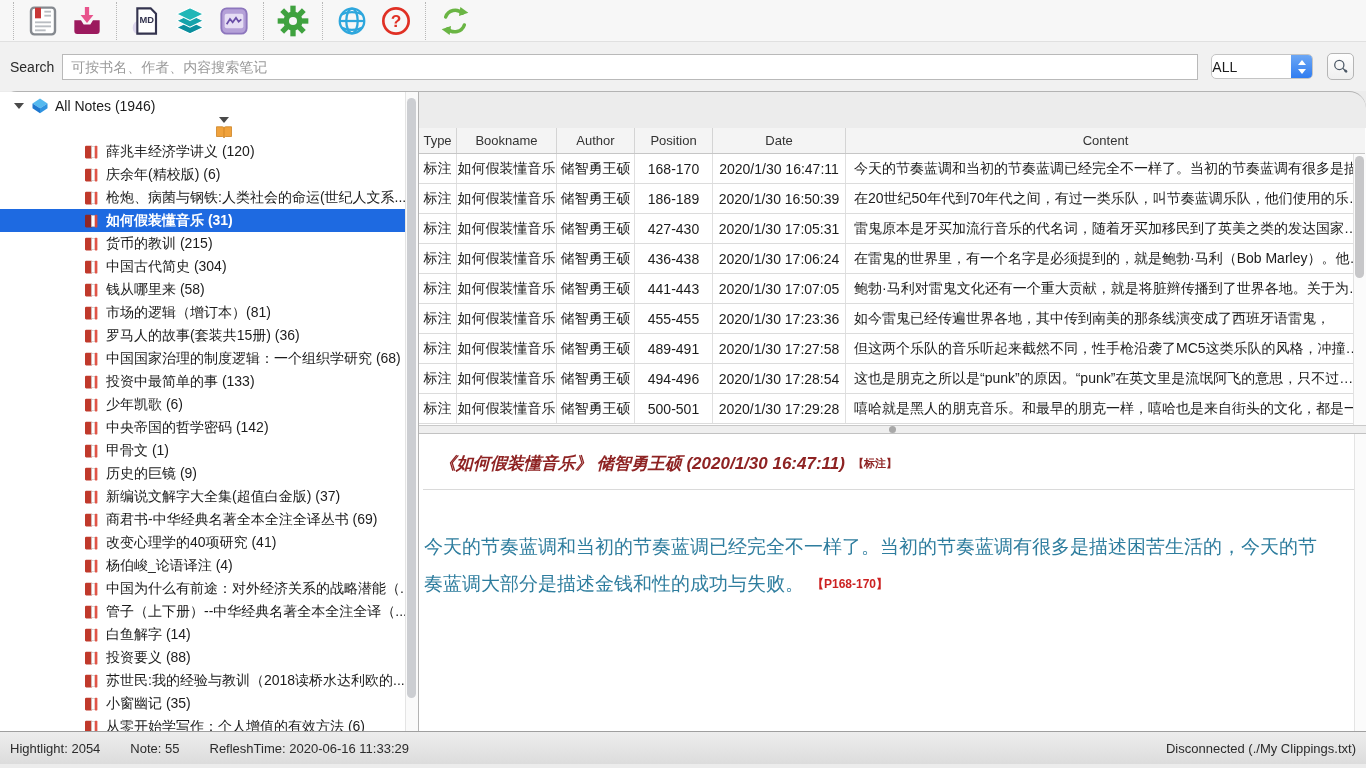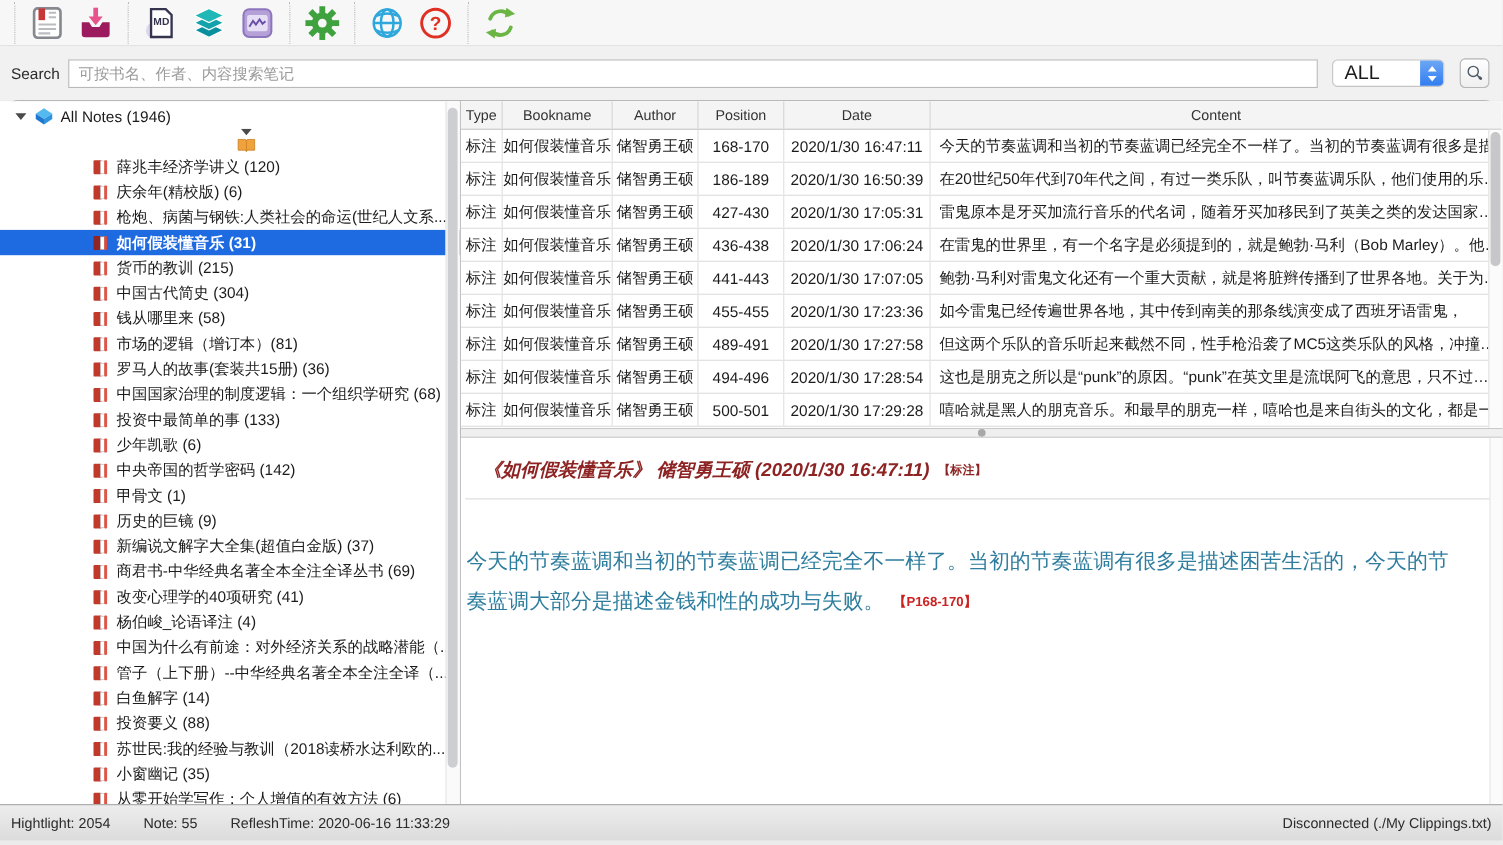--- a/index.html
+++ b/index.html
@@ -14,21 +14,21 @@
   .tbtn svg { width:32px; height:32px; }
 
   
   .searchrow { height:49px; background:#f1f1f1; display:flex; align-items:center; padding:0 10px; }
   .search-label { font-size:14px; color:#2a2a2a; margin-right:8px; }
   .search-input { width:1136px; height:26px; border:1px solid #b9b9b9; background:#fff;
     font-size:14px; padding:0 8px; outline:none; font-family:inherit; }
   .search-input::placeholder { color:#9a9a9a; }
   .popup { width:102px; height:25px; margin-left:13px; background:#fff; border:1px solid #c4c4c4;
     border-radius:5px; display:flex; align-items:center; overflow:hidden; }
-  .popup-label { flex:1; font-size:18px; color:#1b1b1b; padding-left:10px; }
+  .popup-label { flex:1; font-size:14px; color:#1b1b1b; }
   .popup-cap { width:21px; height:25px; background:linear-gradient(#6fa9f5,#2e7bf0);
     display:flex; align-items:center; justify-content:center; }
   .sbtn { width:27px; height:27px; margin-left:14px; border:1px solid #b5b5b5; border-radius:5px;
     background:linear-gradient(#fefefe,#efefef); display:flex; align-items:center; justify-content:center; }
   .sbtn svg { width:19px; height:19px; }
 
   
   .main { height:640px; border-top:1px solid #b3b3b3; display:flex; background:#ececec;border-radius:17px; }
 
   
@@ -45,21 +45,21 @@
   .ticon { width:18px; height:18px; margin-right:6px; flex:none; }
   .ticon svg { width:18px; height:18px; display:block; }
   .tlabel { overflow:hidden; text-overflow:clip; white-space:nowrap; }
   .side-track { position:absolute; top:0; right:0; bottom:0; width:13px;
     background:#fafafa; border-left:1px solid #e4e4e4; }
   .side-thumb { position:absolute; top:6px; right:2px; width:9px; height:600px;
     background:#ccced2; border-radius:5px; }
 
   
   .right { flex:1; display:flex; flex-direction:column; min-width:0; }
-  .table-panel { height:297px; background:#fff; position:relative; padding-right:1px; overflow:hidden; }
+  .table-panel { height:297px; background:#fff; position:relative; padding-right:1px; overflow:hidden;margin-top:36px; }
   .thead,.trow { display:grid; grid-template-columns:38px 100px 78px 78px 133px 1fr; }
   .thead { height:26px; background:#f4f4f4; border-bottom:1px solid #c6c6c6; }
   .thead > div { font-size:13px; color:#333; display:flex; align-items:center; justify-content:center;
     border-right:1px solid #d4d4d4; }
   .trow { height:30px; border-bottom:1px solid #dcdcdc; }
   .trow > div { font-size:14px; color:#1b1b1b; display:flex; align-items:center; justify-content:center;
     border-right:1px solid #e0e0e0; white-space:nowrap; overflow:hidden; }
   .trow > .c-content, .thead > .c-content { justify-content:flex-start; padding:0 8px; border-right:none; }
   .thead > .c-content { justify-content:center; }
   .vtrack { position:absolute; top:26px; right:0; bottom:0; width:13px;

